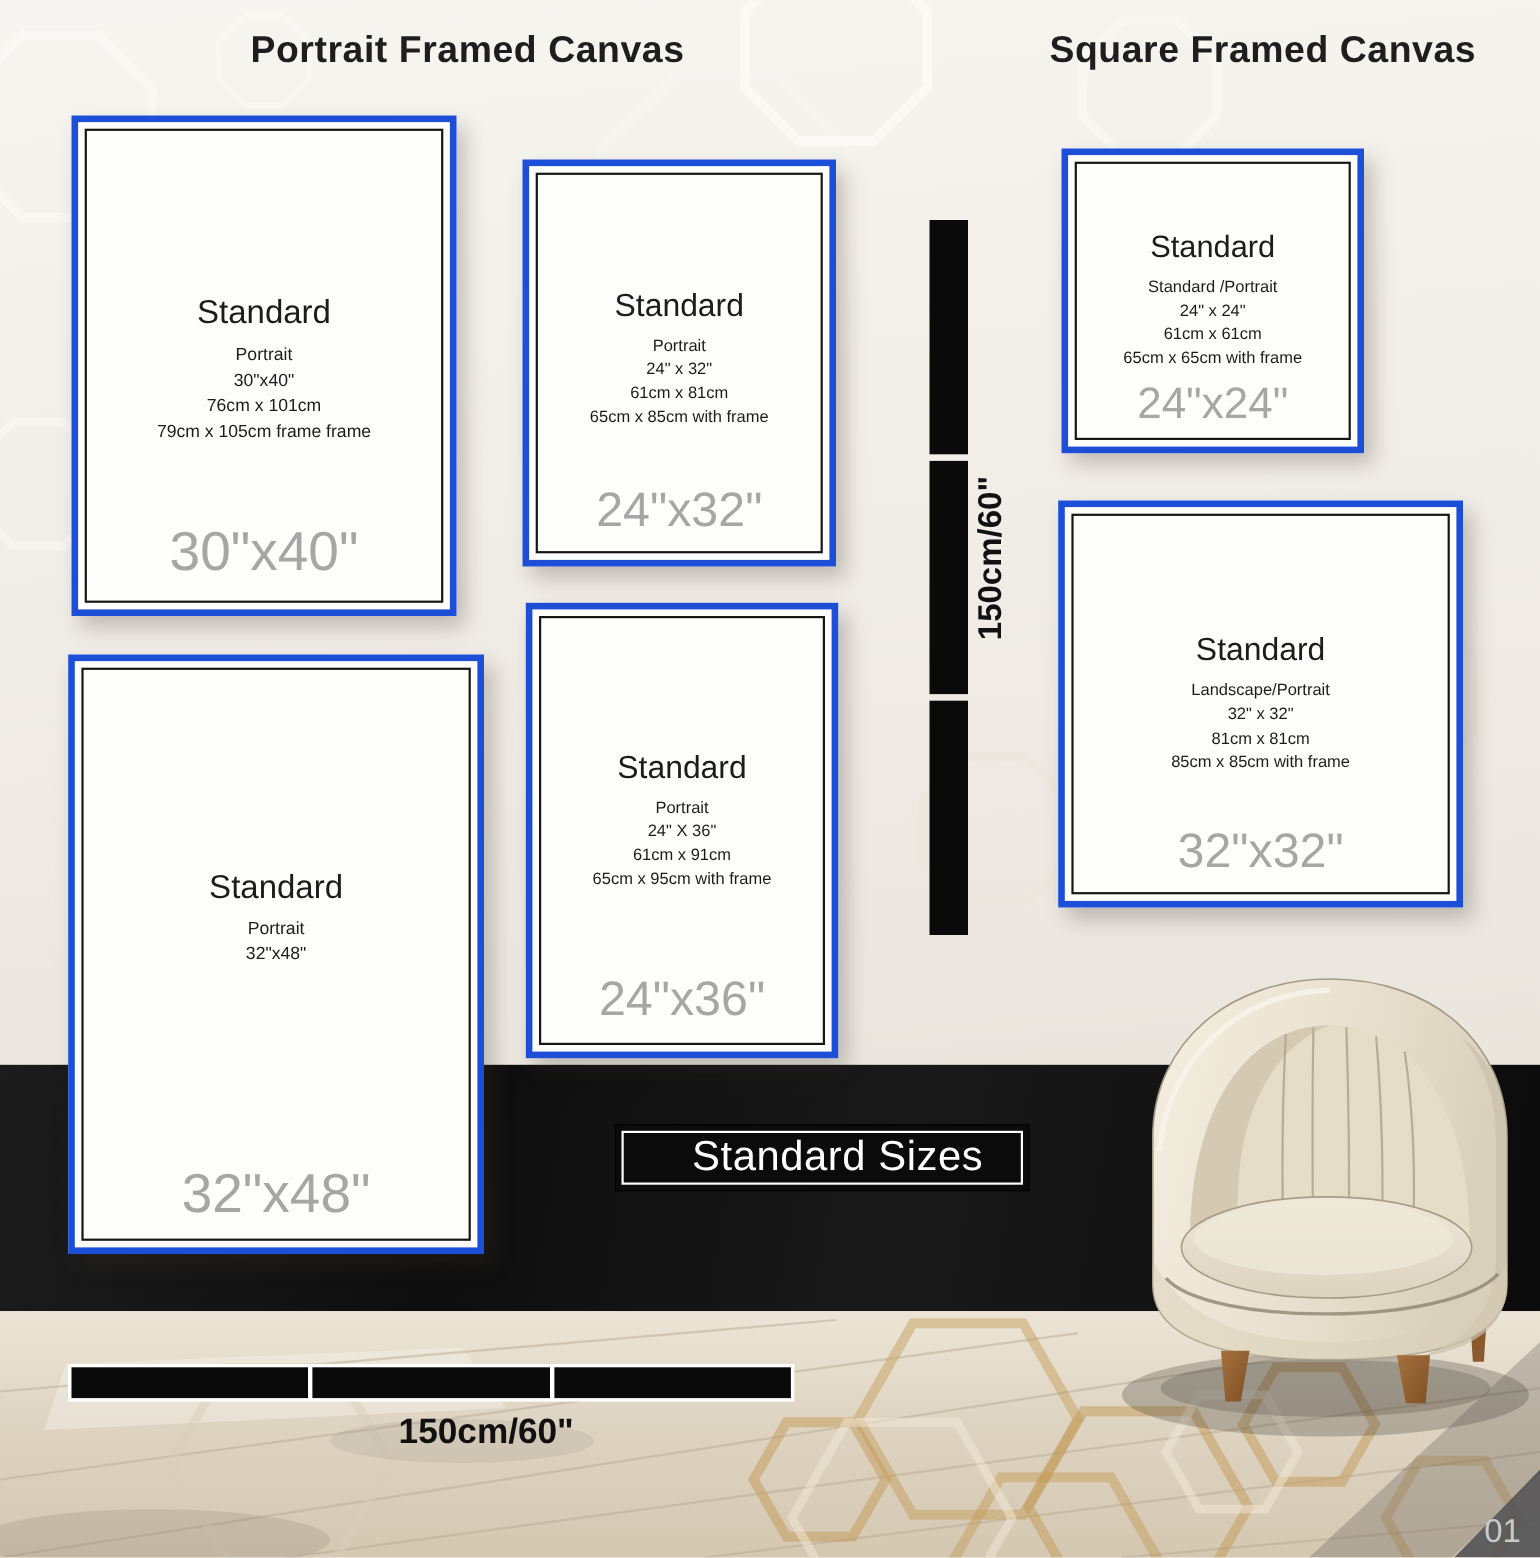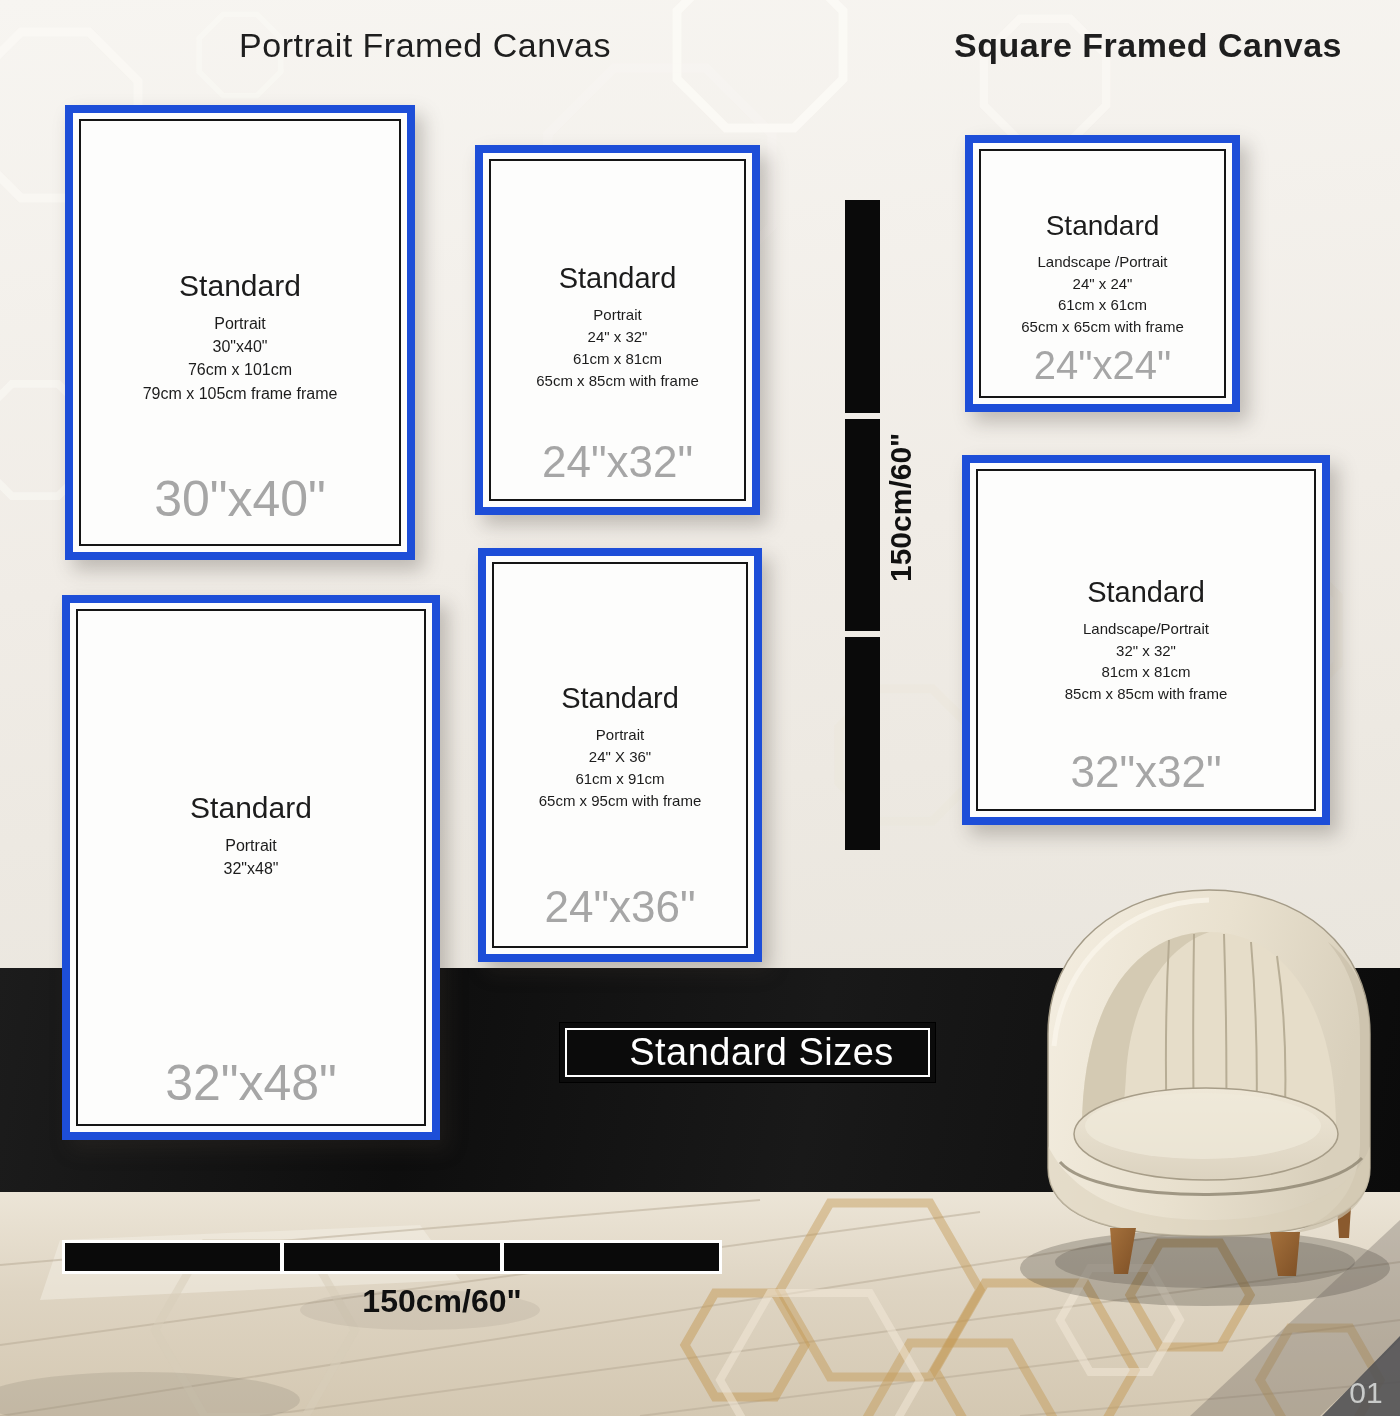--- a/index.html
+++ b/index.html
@@ -9,26 +9,26 @@
     background:#f1eee8;
   }
   .layer{position:absolute;left:0;top:0;}
   .wall{width:1400px;height:968px;background:linear-gradient(175deg,#f7f5f1 0%,#f0ece6 55%,#eae6de 100%);}
   .band{top:968px;width:1400px;height:224px;background:linear-gradient(100deg,#1c1c1c 0%,#0e0e0e 30%,#191919 58%,#0b0b0b 100%);}
   .floor{top:1192px;width:1400px;height:224px;background:linear-gradient(180deg,#ece5d7 0%,#ded4c2 45%,#d4c8b2 100%);}
   svg.layer{pointer-events:none;}
 
   
   .title{position:absolute;width:520px;text-align:center;font-size:34px;color:#1e1e1e;letter-spacing:.5px;}
-  .title-left{left:165px;top:26px;}
+  .title-left{left:165px;top:26px;font-weight:bold;}
   .title-right{left:888px;top:26px;font-weight:bold;}
 
   
   .frame{
-    position:absolute;background:#fdfdfc;border:8px solid #1d4ed8;box-sizing:border-box;
+    position:absolute;background:#fdfdfc;border:6px solid #1d4ed8;box-sizing:border-box;
     box-shadow:8px 10px 18px rgba(60,55,45,.28);
   }
   .frame-inner{position:absolute;inset:6px;border:2px solid #151515;}
   .frame-text{position:absolute;left:0;right:0;top:var(--text-top,30%);text-align:center;color:#1c1c1c;}
   .f-heading{font-size:var(--head-size,29px);margin-bottom:9px;}
   .f-line{font-size:var(--line-size,16px);line-height:1.45;}
   .f-label{
     position:absolute;left:0;right:0;bottom:var(--label-bottom,14px);
     text-align:center;color:#a6a6a6;font-size:var(--label-size,46px);
   }
@@ -170,21 +170,21 @@
       <div class="f-line">32"x48"</div>
     </div>
     <div class="f-label">32"x48"</div>
   </div>
 </div>
 
 <div class="frame" style="left:965px;top:135px;width:275px;height:277px;--text-top:24%;--head-size:28px;--line-size:15px;--label-size:40px;--label-bottom:8px;">
   <div class="frame-inner">
     <div class="frame-text">
       <div class="f-heading">Standard</div>
-      <div class="f-line">Landscape /Portrait</div>
+      <div class="f-line">Standard /Portrait</div>
       <div class="f-line">24" x 24"</div>
       <div class="f-line">61cm x 61cm</div>
       <div class="f-line">65cm x 65cm with frame</div>
     </div>
     <div class="f-label">24"x24"</div>
   </div>
 </div>
 
 <div class="frame" style="left:962px;top:455px;width:368px;height:370px;--text-top:31%;--head-size:29px;--line-size:15px;--label-size:44px;--label-bottom:12px;">
   <div class="frame-inner">

